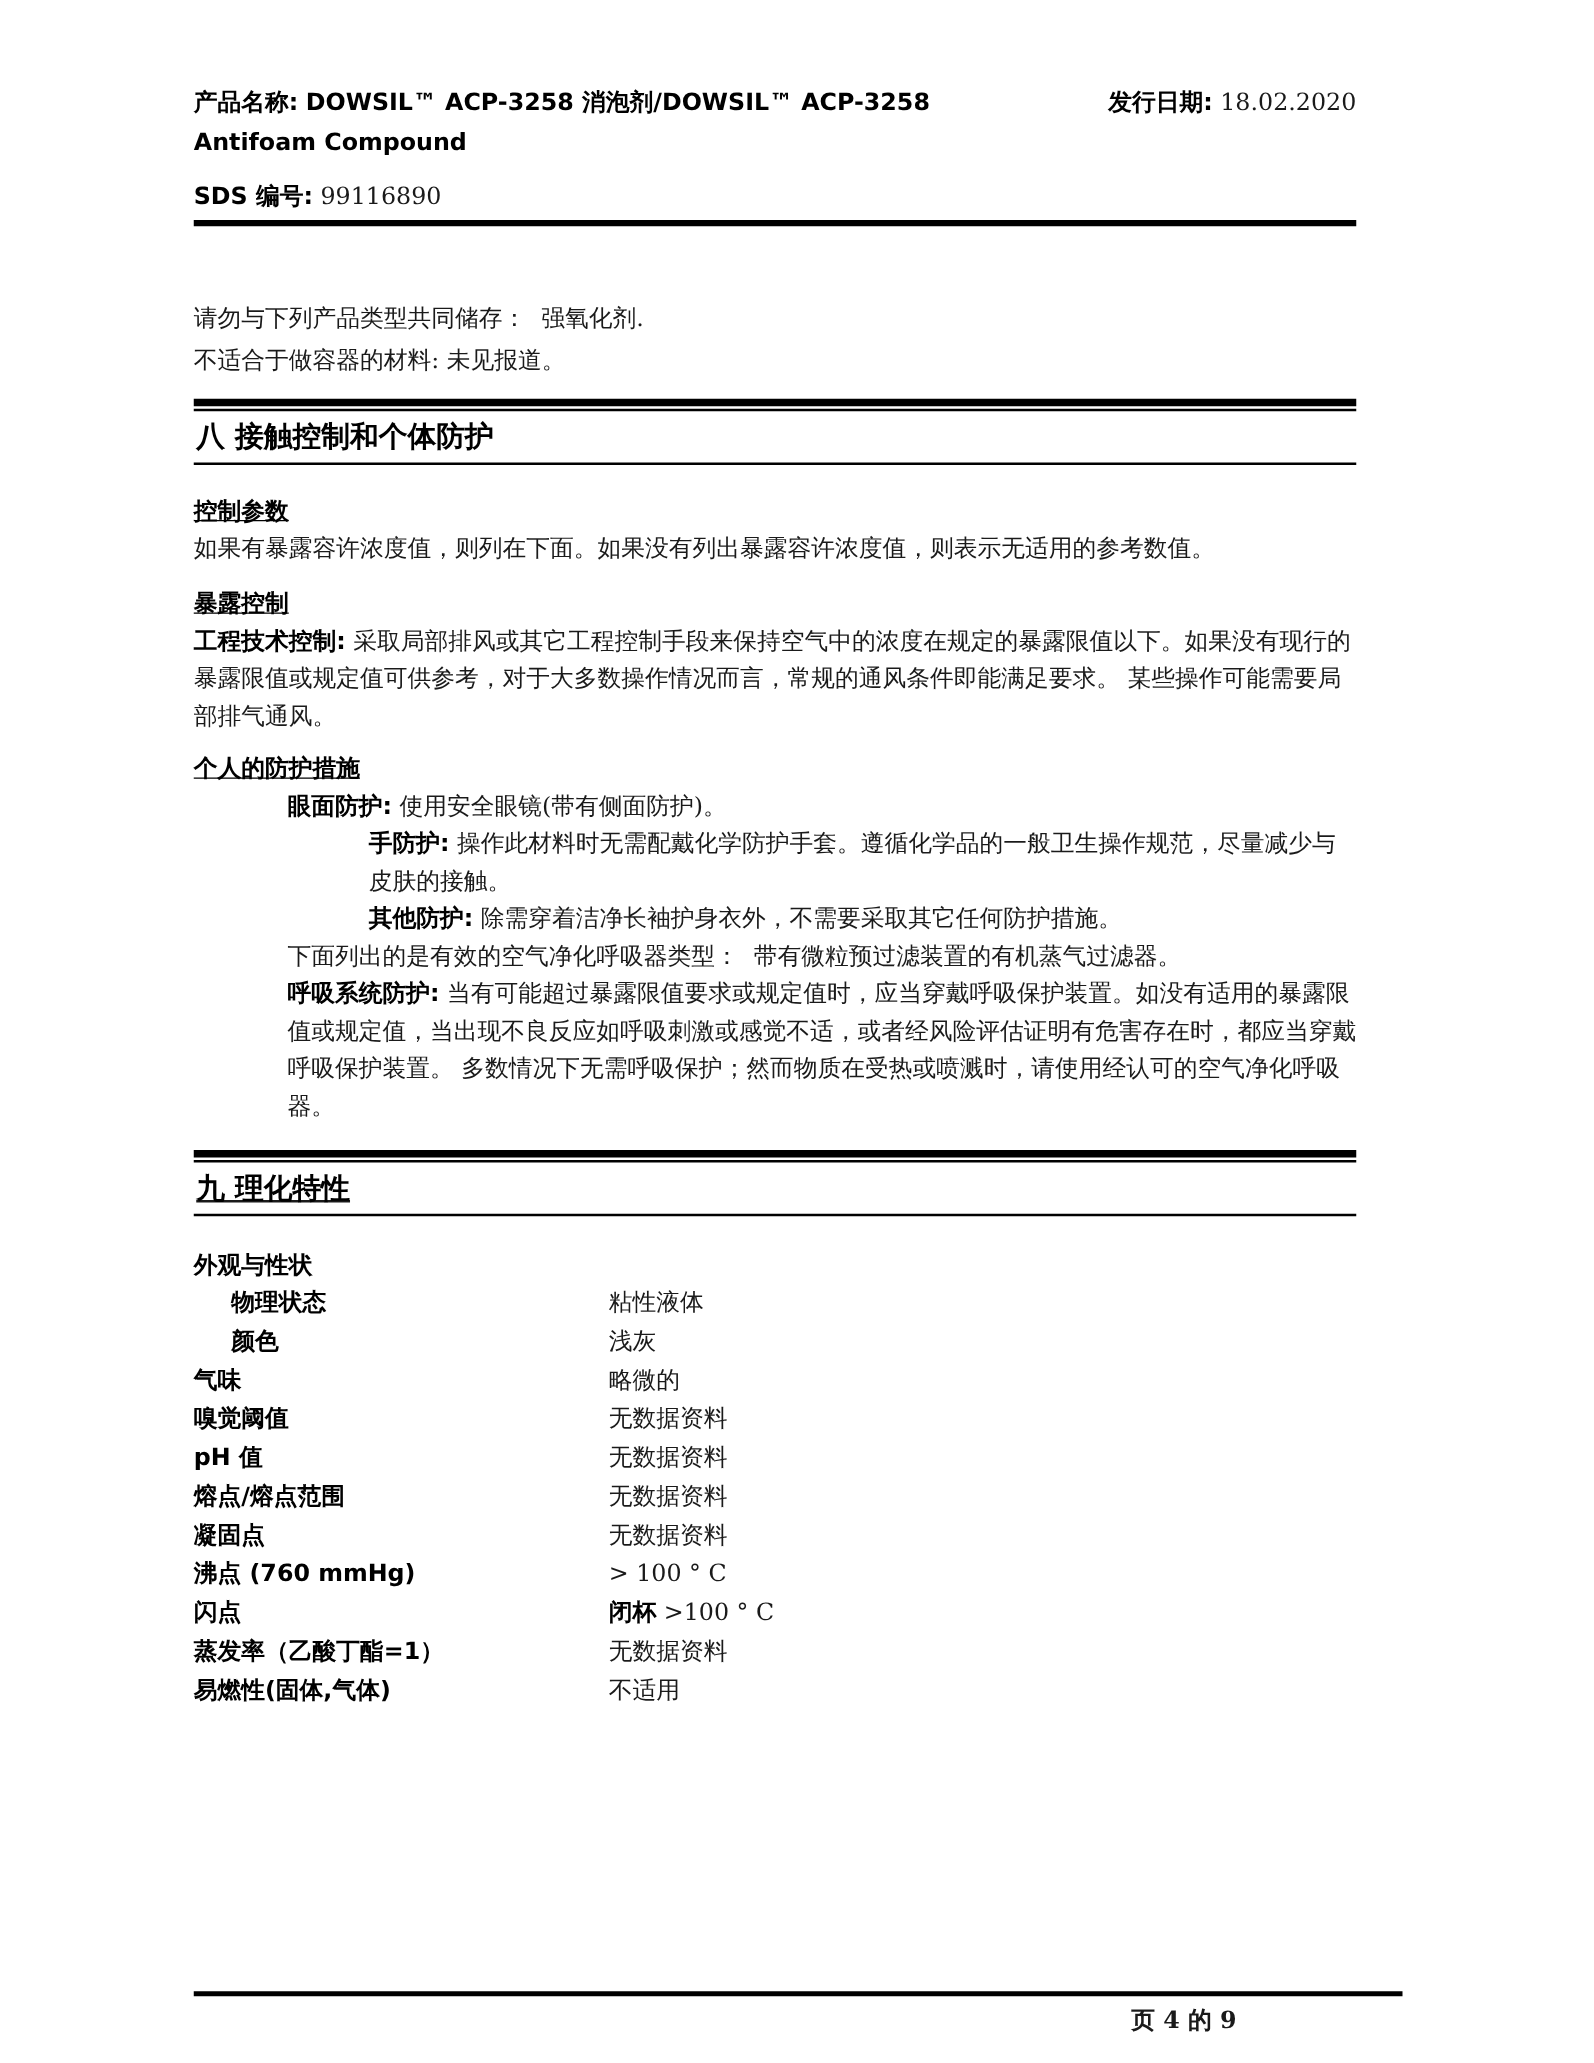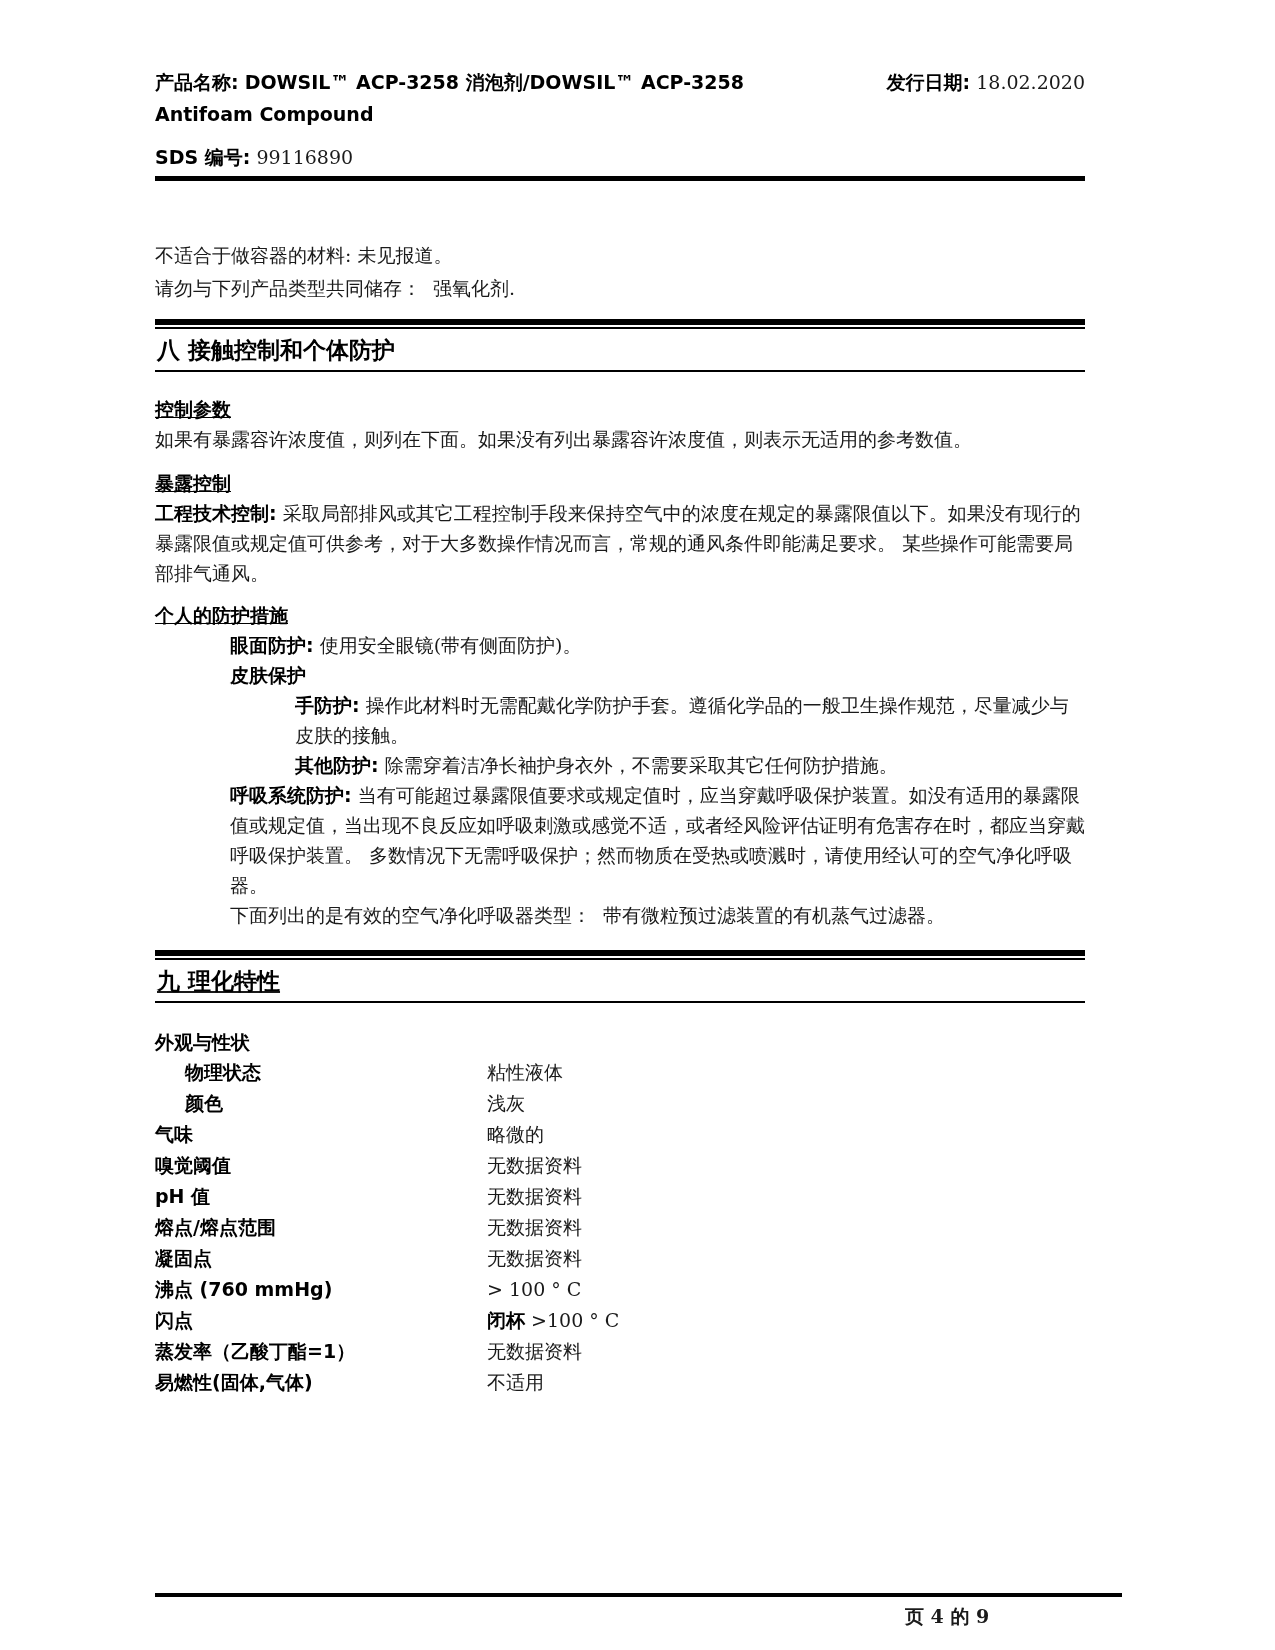--- a/index.html
+++ b/index.html
@@ -63,44 +63,43 @@
   <div class="content">
 
     <div class="doc-header">
       <div class="hdr-left"><span class="b" data-bind="header.product_label">产品名称:</span> <span class="b" data-bind="header.product_name">DOWSIL™ ACP-3258 消泡剂/DOWSIL™ ACP-3258 Antifoam Compound</span></div>
       <div class="hdr-right"><span class="b" data-bind="header.issue_date_label">发行日期:</span> <span data-bind="header.issue_date">18.02.2020</span></div>
     </div>
     <div class="sds-row"><span class="b" data-bind="header.sds_label">SDS 编号:</span> <span data-bind="header.sds_number">99116890</span></div>
     <div class="thick-rule"></div>
 
     <div class="intro">
+      <div data-bind="intro_lines.0">请勿与下列产品类型共同储存：  强氧化剂.</div>
       <div data-bind="intro_lines.1">不适合于做容器的材料: 未见报道。</div>
-      <div data-bind="intro_lines.0">请勿与下列产品类型共同储存：  强氧化剂.</div>
     </div>
 
     <div class="sec-header">
       <div class="bar"></div>
       <div class="bar-thin"></div>
       <div class="sec-title b" data-bind="section8.title">八 接触控制和个体防护</div>
       <div class="rule-thin"></div>
     </div>
 
     <div class="h-bold b" data-bind="section8.control_params_heading">控制参数</div>
     <div class="para" data-bind="section8.control_params_text">如果有暴露容许浓度值，则列在下面。如果没有列出暴露容许浓度值，则表示无适用的参考数值。</div>
 
     <div class="h-bold b" style="margin-top:14px" data-bind="section8.exposure_heading">暴露控制</div>
     <div class="para"><span class="b" data-bind="section8.engineering_label">工程技术控制:</span> <span data-bind="section8.engineering_text">采取局部排风或其它工程控制手段来保持空气中的浓度在规定的暴露限值以下。如果没有现行的暴露限值或规定值可供参考，对于大多数操作情况而言，常规的通风条件即能满足要求。 某些操作可能需要局部排气通风。</span></div>
 
     <div class="h-bold b tight" data-bind="section8.personal_heading">个人的防护措施</div>
     <div class="para ind1"><span class="b" data-bind="section8.eye_label">眼面防护:</span> <span data-bind="section8.eye_text">使用安全眼镜(带有侧面防护)。</span></div>
-    <div class="para ind1 b" data-bind="section8.skin_heading">皮肤保护</div>
     <div class="para ind2"><span class="b" data-bind="section8.hand_label">手防护:</span> <span data-bind="section8.hand_text">操作此材料时无需配戴化学防护手套。遵循化学品的一般卫生操作规范，尽量减少与皮肤的接触。</span></div>
     <div class="para ind2"><span class="b" data-bind="section8.other_label">其他防护:</span> <span data-bind="section8.other_text">除需穿着洁净长袖护身衣外，不需要采取其它任何防护措施。</span></div>
+    <div class="para ind1" data-bind="section8.respirator_note">下面列出的是有效的空气净化呼吸器类型：  带有微粒预过滤装置的有机蒸气过滤器。</div>
     <div class="para ind1"><span class="b" data-bind="section8.respiratory_label">呼吸系统防护:</span> <span data-bind="section8.respiratory_text">当有可能超过暴露限值要求或规定值时，应当穿戴呼吸保护装置。如没有适用的暴露限值或规定值，当出现不良反应如呼吸刺激或感觉不适，或者经风险评估证明有危害存在时，都应当穿戴呼吸保护装置。 多数情况下无需呼吸保护；然而物质在受热或喷溅时，请使用经认可的空气净化呼吸器。</span></div>
-    <div class="para ind1" data-bind="section8.respirator_note">下面列出的是有效的空气净化呼吸器类型：  带有微粒预过滤装置的有机蒸气过滤器。</div>
 
     <div class="sec-header second">
       <div class="bar"></div>
       <div class="bar-thin"></div>
       <div class="sec-title b" data-bind="section9.title">九 理化特性</div>
       <div class="rule-thin"></div>
     </div>
 
     <div class="appearance b" data-bind="section9.appearance_heading">外观与性状</div>
     <div class="prop-table">

